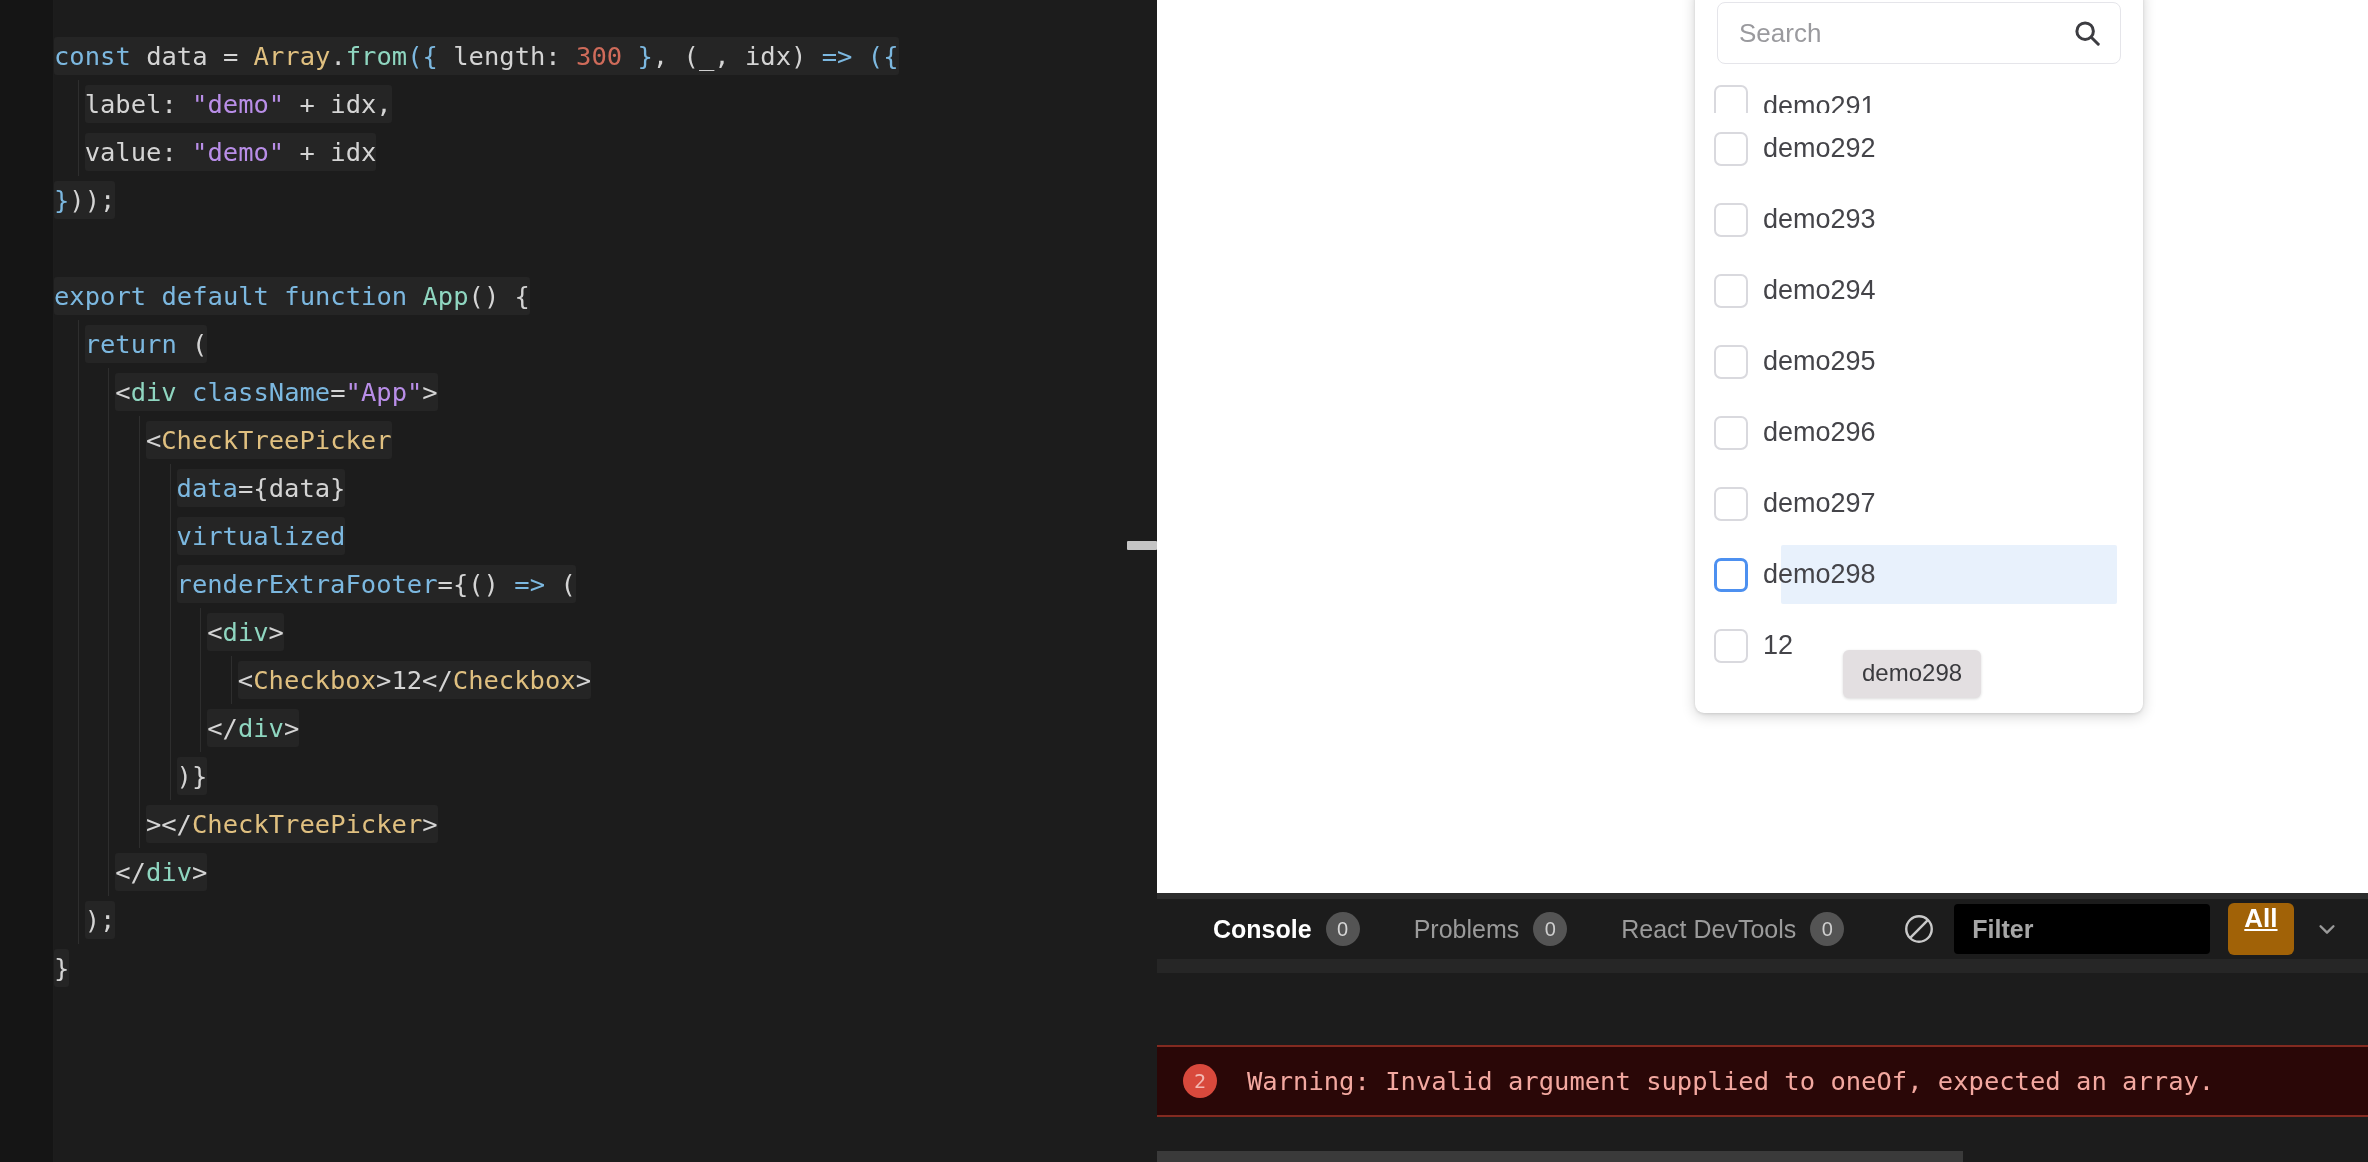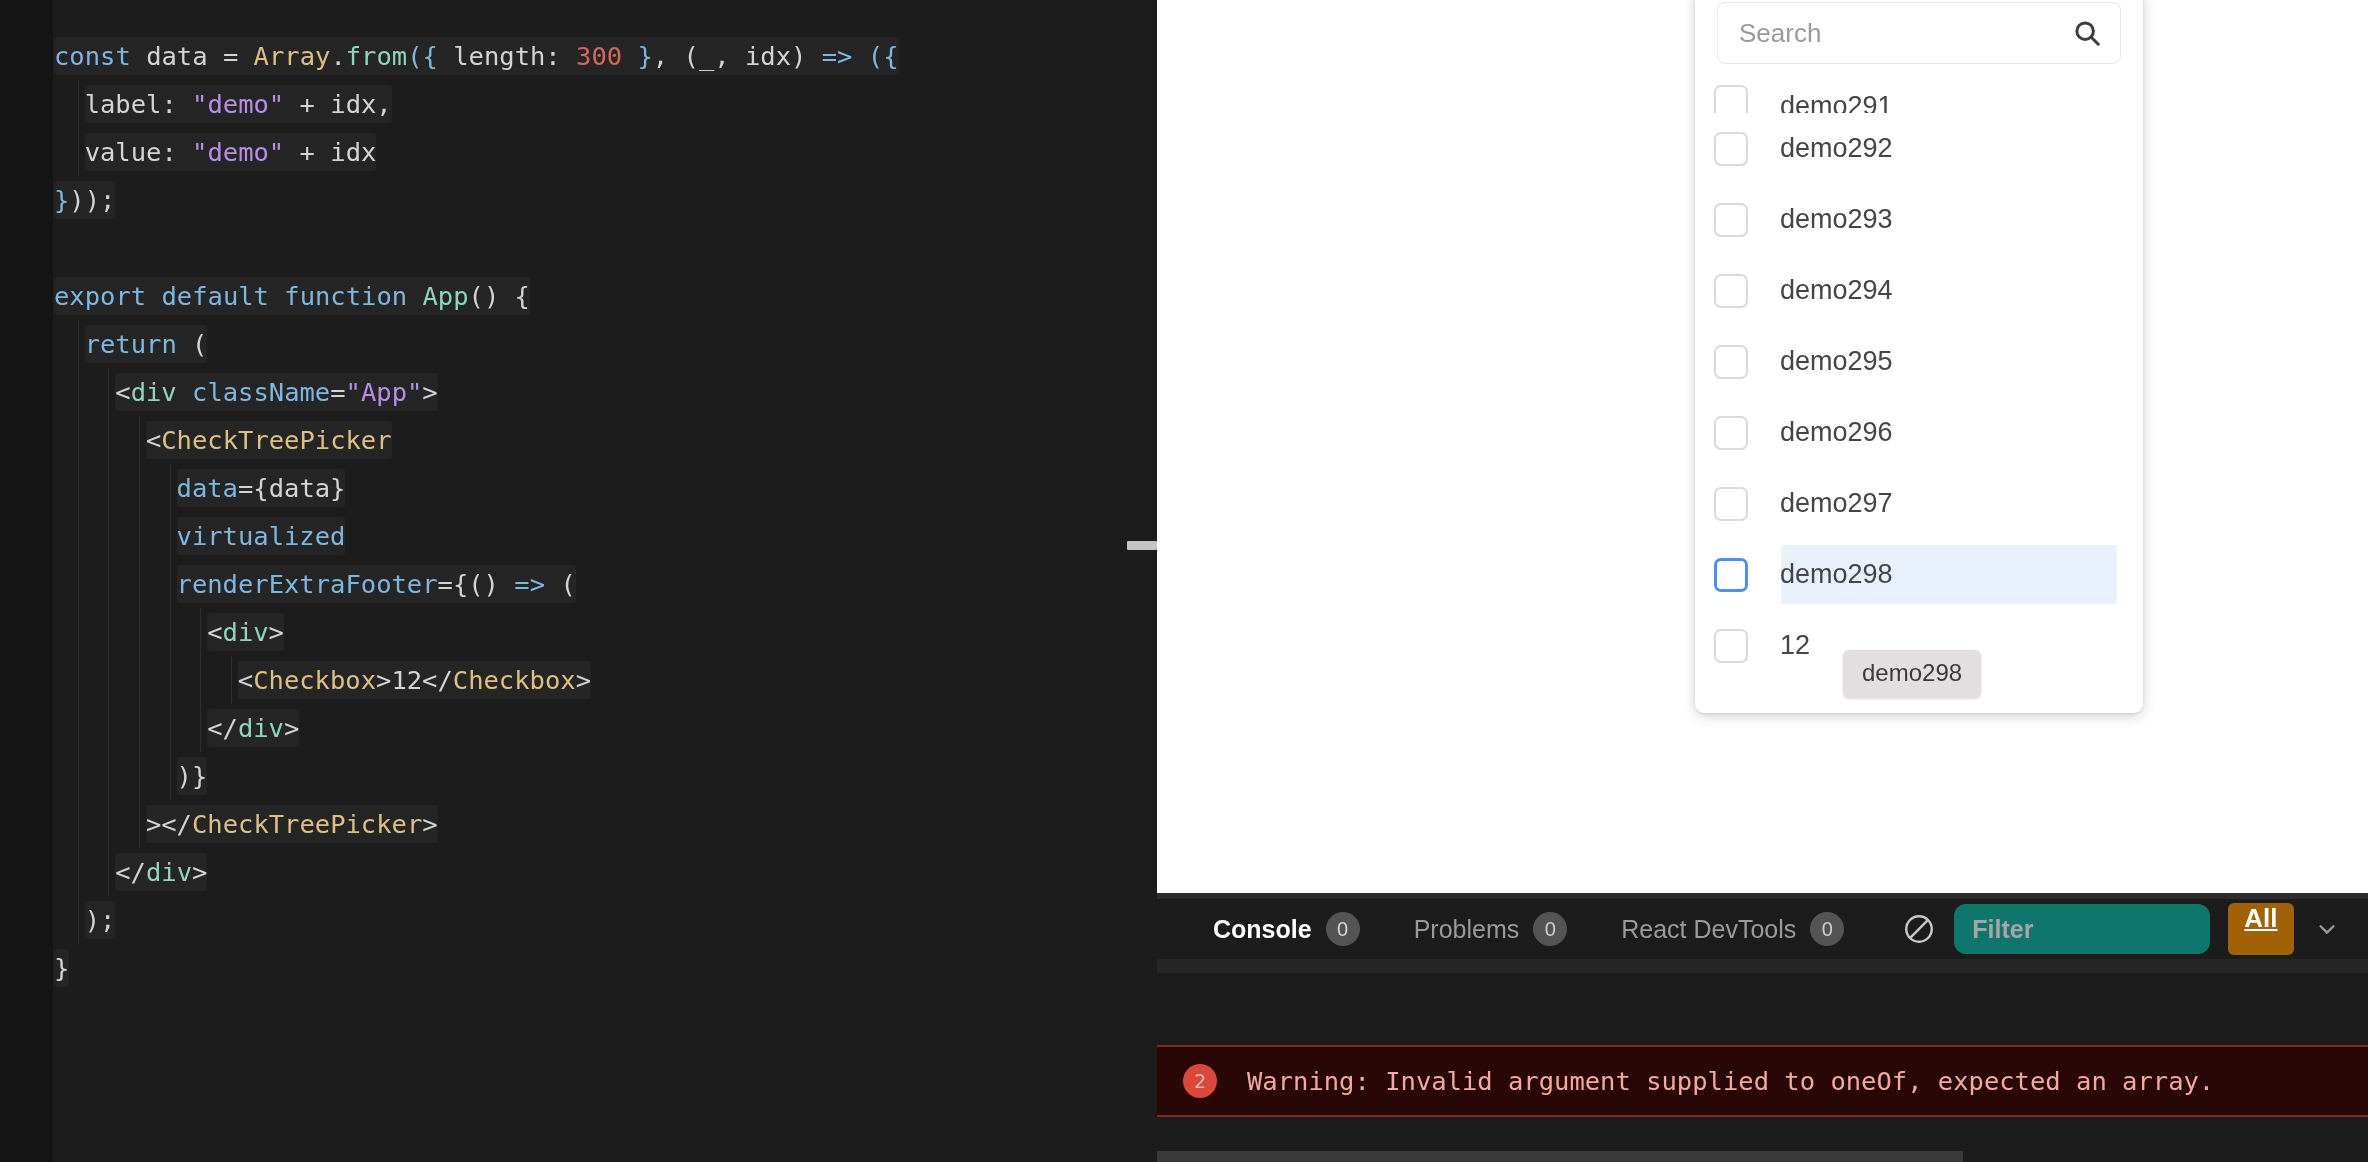--- a/index.html
+++ b/index.html
@@ -101,21 +101,21 @@
     position: relative; display: flex; align-items: center;
     height: 71px; padding-left: 19px;
   }
   .opt .cbx {
     flex: 0 0 auto; width: 34px; height: 34px;
     border: 2px solid #d9d9de; border-radius: 7px; background: #fff;
   }
   .opt.focused .cbx { border-color: #4d90f0; border-width: 3px; }
   .opt .olabel {
     font-size: 27px; color: #444449; line-height: 1;
-    padding-left: 32px;
+    padding-left: 15px;
   }
   .opt .hl-band {
     position: absolute; left: 86px; right: 26px; top: 6px; bottom: 6px;
     background: #e8f1fc; border-radius: 2px;
   }
   .opt .olabel, .opt .cbx { position: relative; z-index: 2; }
   .opt.clipped { height: 41px; align-items: flex-end; overflow: hidden; }
   .opt.clipped .olabel { position: relative; top: 7px; }
   .opt.clipped .cbx { position: relative; top: 6px; }
 
@@ -154,21 +154,21 @@
     background: #545454; color: #cfcfcf; font-size: 20px; font-weight: normal;
   }
   .ctab.active .badge { background: #545454; color: #d6d6d6; }
 
   .clear-icon {
     width: 34px; height: 34px; color: #c9c9c9; flex: 0 0 auto;
     margin: 0 18px 0 4px;
   }
   .filter-box {
     flex: 0 0 auto; width: 256px; height: 50px;
-    background: #0f766e; border-radius: 12px;
+    background: #000000; border-radius: 4px;
     display: flex; align-items: center; padding: 4px 18px;
   }
   .filter-box input {
     width: 100%; border: 0; outline: 0; background: transparent;
     color: #d0d0d0; font-size: 25px; font-family: "Liberation Sans", sans-serif;
     font-weight: bold;
   }
   .filter-box input::placeholder { color: #a6a6a6; font-weight: bold; }
   .level-select {
     flex: 0 0 auto; margin-left: 18px; height: 52px;

